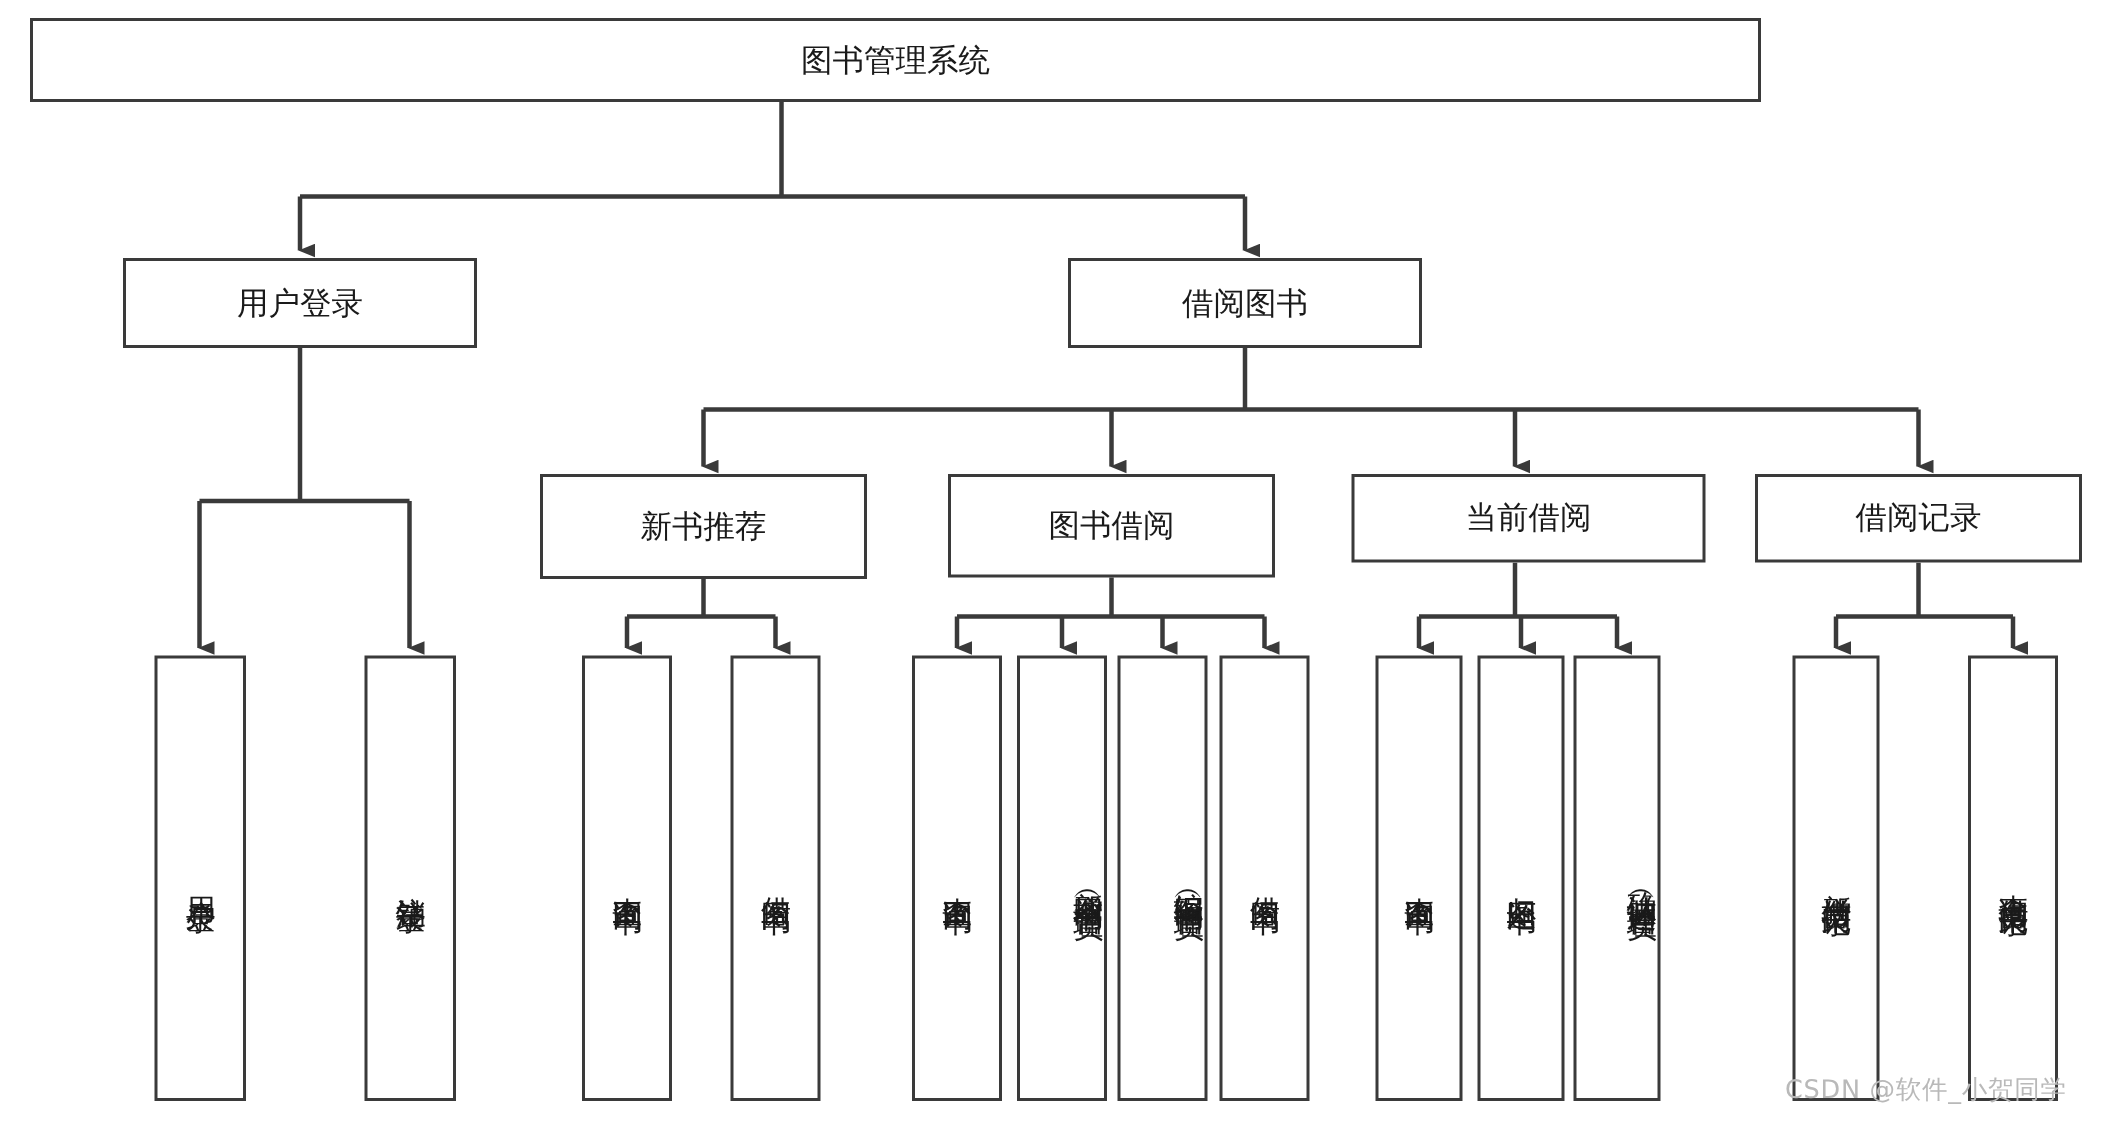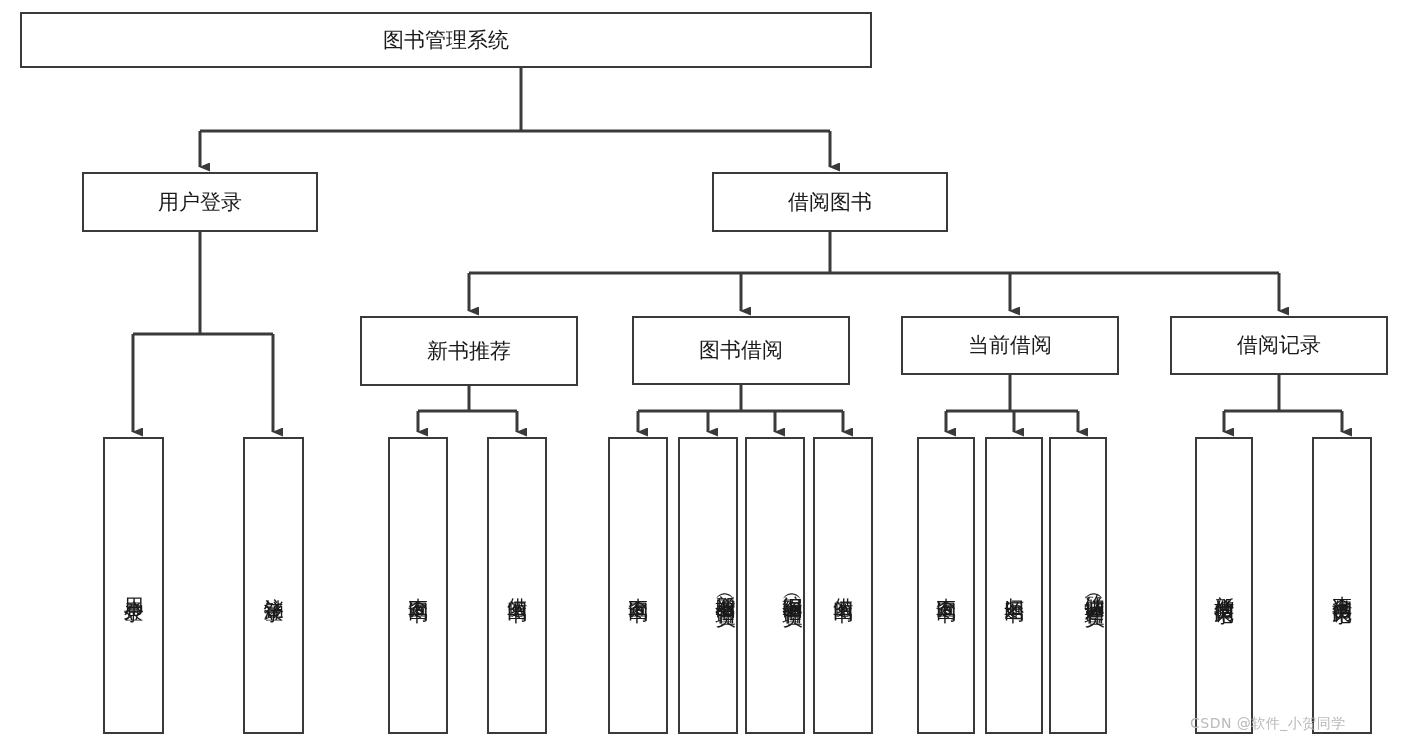--- a/index.html
+++ b/index.html
@@ -47,21 +47,21 @@
     align-items: flex-start;
     justify-content: center;
     padding-top: 4px;
   }
   .node.v.centered {
     align-items: center;
     padding-top: 0;
   }
   .watermark {
     position: absolute;
-    font-size: 14px;
+    font-size: 17px;
     color: #b9b9b9;
     white-space: nowrap;
     letter-spacing: 0.5px;
   }
 </style>
 </head>
 <body>
 
 <div id="canvas">
 
@@ -109,28 +109,28 @@
       <path d="M1014,411 L1014,432" marker-end="url(#ah)"></path>
       <path d="M1078,411 L1078,432" marker-end="url(#ah)"></path>
 
       <path d="M1279,375 L1279,411"></path>
       <path d="M1224,411 L1342,411"></path>
       <path d="M1224,411 L1224,432" marker-end="url(#ah)"></path>
       <path d="M1342,411 L1342,432" marker-end="url(#ah)"></path>
     </g>
   </svg>
 
-  <div class="node h" style="left:20px;top:12px;width:852px;height:56px;">图书管理系统</div>
+  <div class="node h" style="left:20px;top:12px;width:1154px;height:56px;">图书管理系统</div>
 
   <div class="node h" style="left:82px;top:172px;width:236px;height:60px;">用户登录</div>
   <div class="node h" style="left:712px;top:172px;width:236px;height:60px;">借阅图书</div>
 
   <div class="node h" style="left:360px;top:316px;width:218px;height:70px;">新书推荐</div>
   <div class="node h" style="left:632px;top:316px;width:218px;height:69px;">图书借阅</div>
-  <div class="node h" style="left:901px;top:316px;width:218px;height:59px;">当前借阅</div>
+  <div class="node h" style="left:901px;top:316px;width:236px;height:59px;">当前借阅</div>
   <div class="node h" style="left:1170px;top:316px;width:218px;height:59px;">借阅记录</div>
 
   <div class="node v centered" style="left:103px;top:437px;width:61px;height:297px;">用户登录</div>
   <div class="node v centered" style="left:243px;top:437px;width:61px;height:297px;">注销登录</div>
 
   <div class="node v centered" style="left:388px;top:437px;width:60px;height:297px;">查询图书</div>
   <div class="node v centered" style="left:487px;top:437px;width:60px;height:297px;">借阅图书</div>
 
   <div class="node v centered" style="left:608px;top:437px;width:60px;height:297px;">查询图书</div>
   <div class="node v" style="left:678px;top:437px;width:60px;height:297px;">新增图书（管理员）</div>

